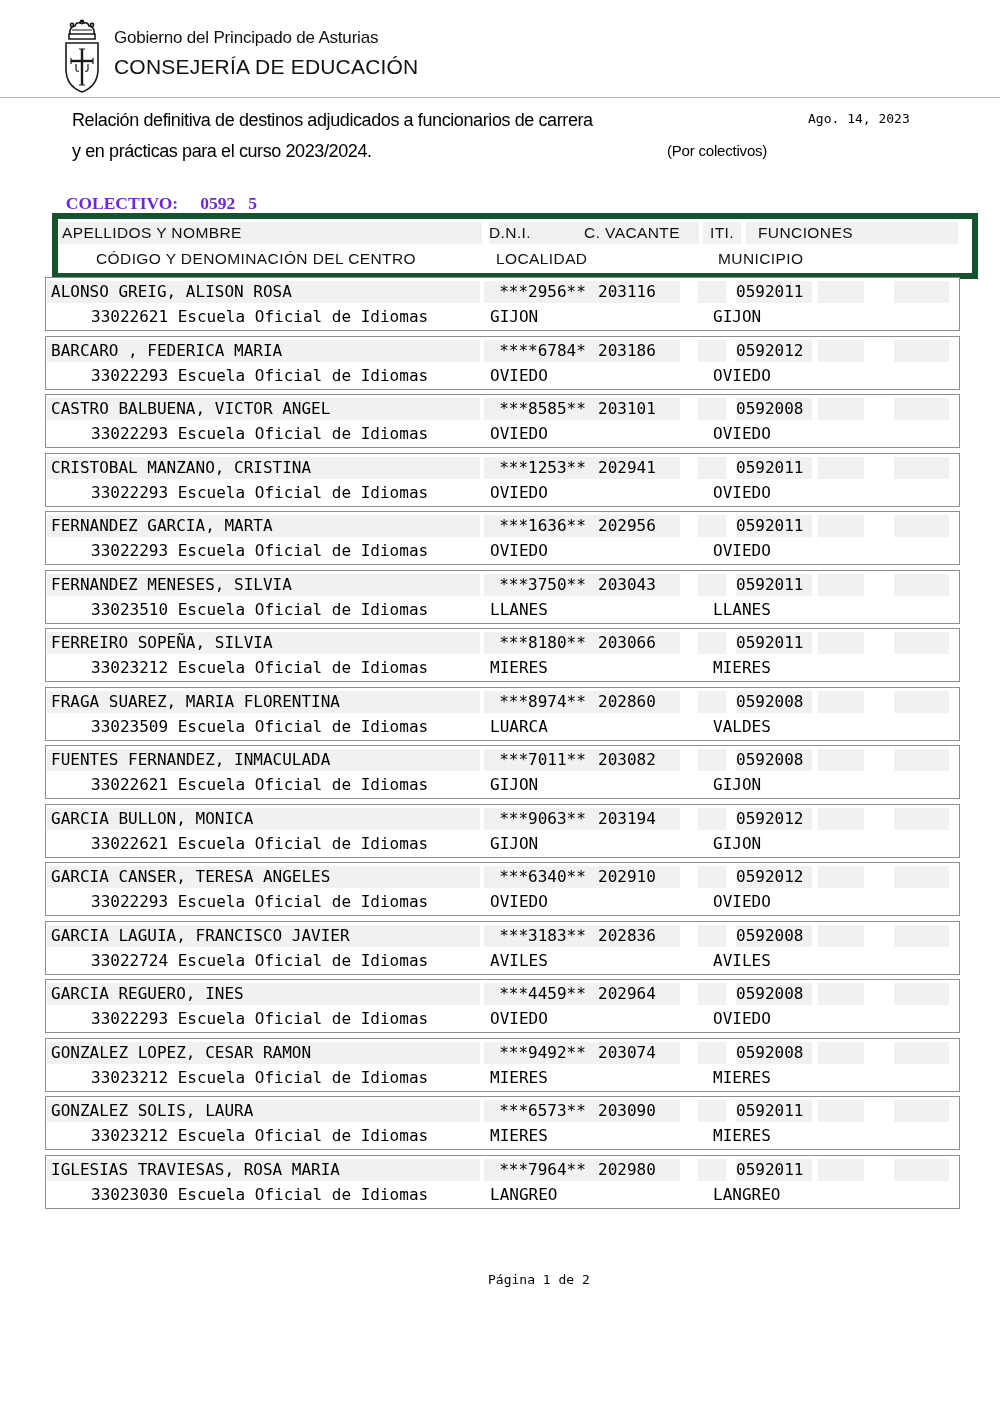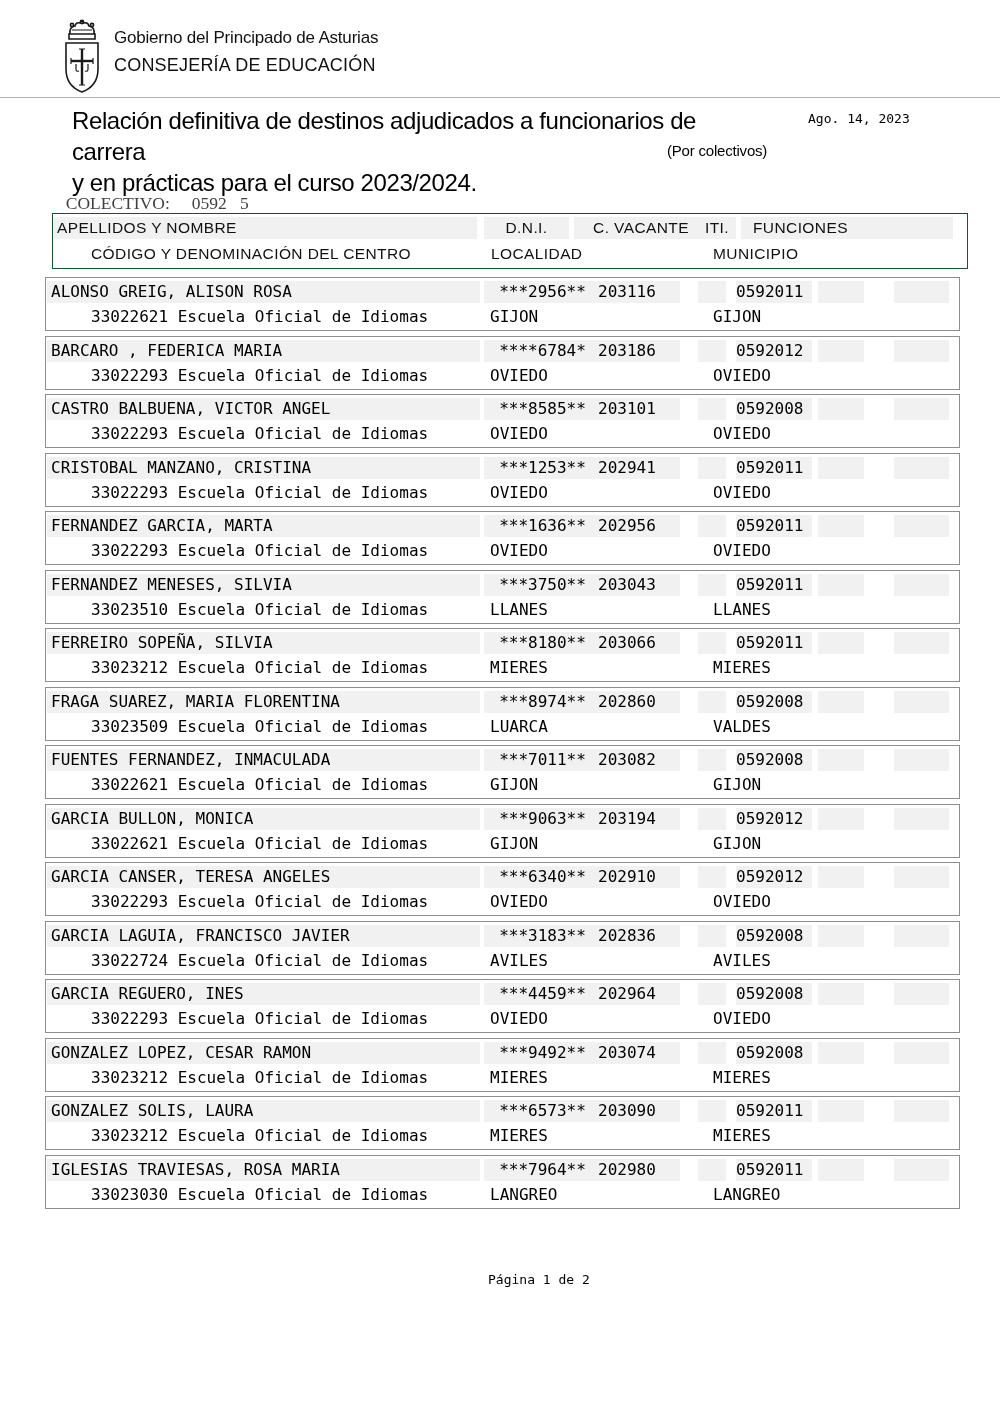--- a/index.html
+++ b/index.html
@@ -5,37 +5,37 @@
   html,body{margin:0;padding:0;}
   body{
     width:1000px;height:1415px;position:relative;background:#ffffff;
     font-family:"Liberation Sans",sans-serif;color:#1a1a1a;overflow:hidden;
   }
   .abs{position:absolute;}
 
   
   #logo{left:55px;top:18px;width:54px;height:82px;}
   #org-line1{left:114px;top:28px;font-size:17px;letter-spacing:-0.2px;color:#111;}
-  #org-line2{left:114px;top:55px;font-size:18px;letter-spacing:0.2px;color:#111;}
+  #org-line2{left:114px;top:55px;font-size:21px;letter-spacing:0.2px;color:#111;}
   #top-rule{left:0;top:97px;width:1000px;border-top:1px solid #b5b5b5;height:0;}
 
   
-  #doc-title{left:72px;top:105px;width:640px;font-size:24px;line-height:31px;letter-spacing:-0.4px;color:#000;}
+  #doc-title{left:72px;top:105px;width:640px;font-size:18px;line-height:31px;letter-spacing:-0.4px;color:#000;}
   #doc-date{left:808px;top:111px;font-family:"DejaVu Sans Mono",monospace;font-size:13px;color:#000;}
   #doc-subtitle{left:667px;top:142px;font-size:15px;letter-spacing:-0.2px;color:#000;}
-  #colectivo{left:57px;top:172px;font-family:"Liberation Serif",serif;font-weight:normal;font-size:17.5px;color:#404040;white-space:pre;}
+  #colectivo{left:57px;top:172px;font-family:"Liberation Serif",serif;font-weight:bold;font-size:17.5px;color:#6d28d9;white-space:pre;}
   #colectivo .val{margin-left:22px;}
 
   
-  #thead{left:52px;top:213px;width:914px;height:54px;border:1px solid #14532d;background:#fff;}
+  #thead{left:52px;top:213px;width:914px;height:54px;border:6px solid #14532d;background:#fff;}
   #thead .cell{position:absolute;height:22px;line-height:22px;font-size:15.5px;letter-spacing:0.4px;color:#111;white-space:nowrap;}
   #thead .shaded{background:#f1f1f1;}
   .h-apellidos{left:1px;top:3px;width:420px;padding-left:3px;}
-  .h-dni{left:431px;top:3px;width:85px;text-align:center;}
-  .h-vacante{left:521px;top:3px;width:134px;text-align:center;}
+  .h-dni{left:431px;top:3px;width:85px;text-align:left;}
+  .h-vacante{left:507px;top:3px;width:134px;text-align:center;}
   .h-iti{left:645px;top:3px;width:38px;text-align:center;}
   .h-funciones{left:688px;top:3px;width:200px;padding-left:12px;}
   .h-centro{left:38px;top:29px;}
   .h-localidad{left:438px;top:29px;}
   .h-municipio{left:660px;top:29px;}
 
   
   #records{left:45px;top:277px;width:915px;}
   .record{
     position:relative;width:913px;height:52px;border:1px solid #8e8e8e;

